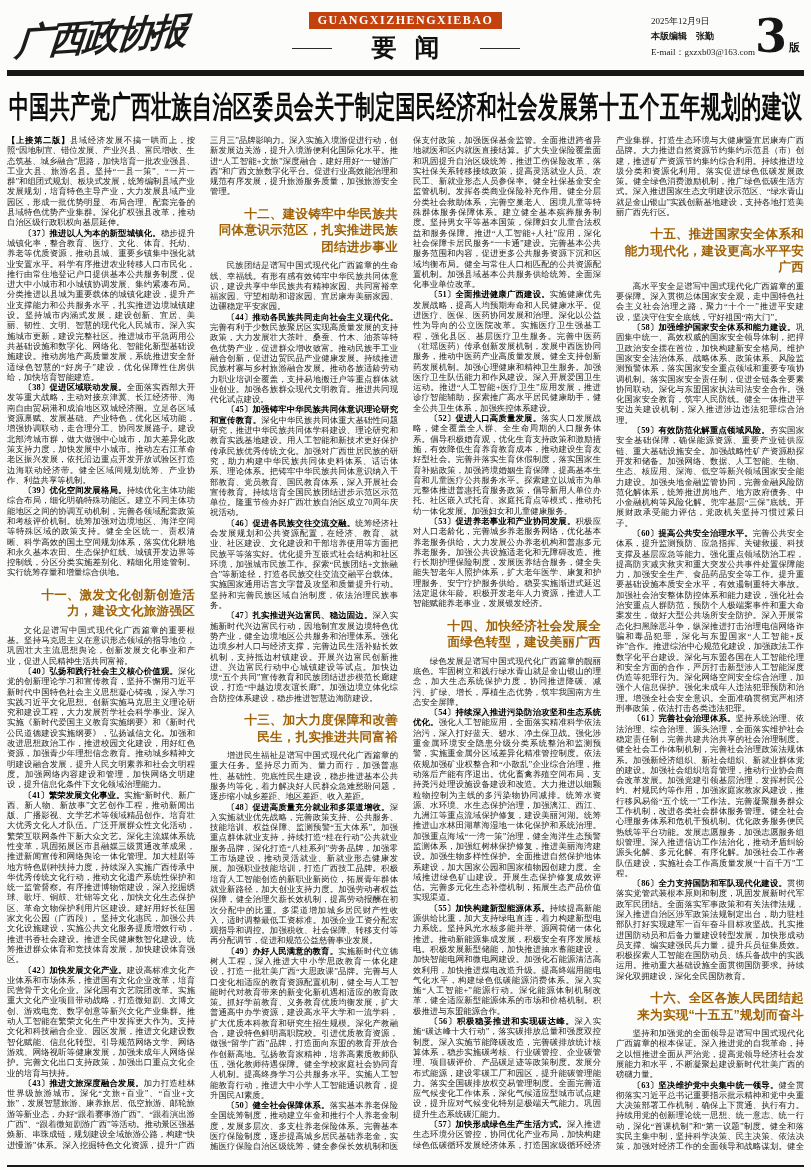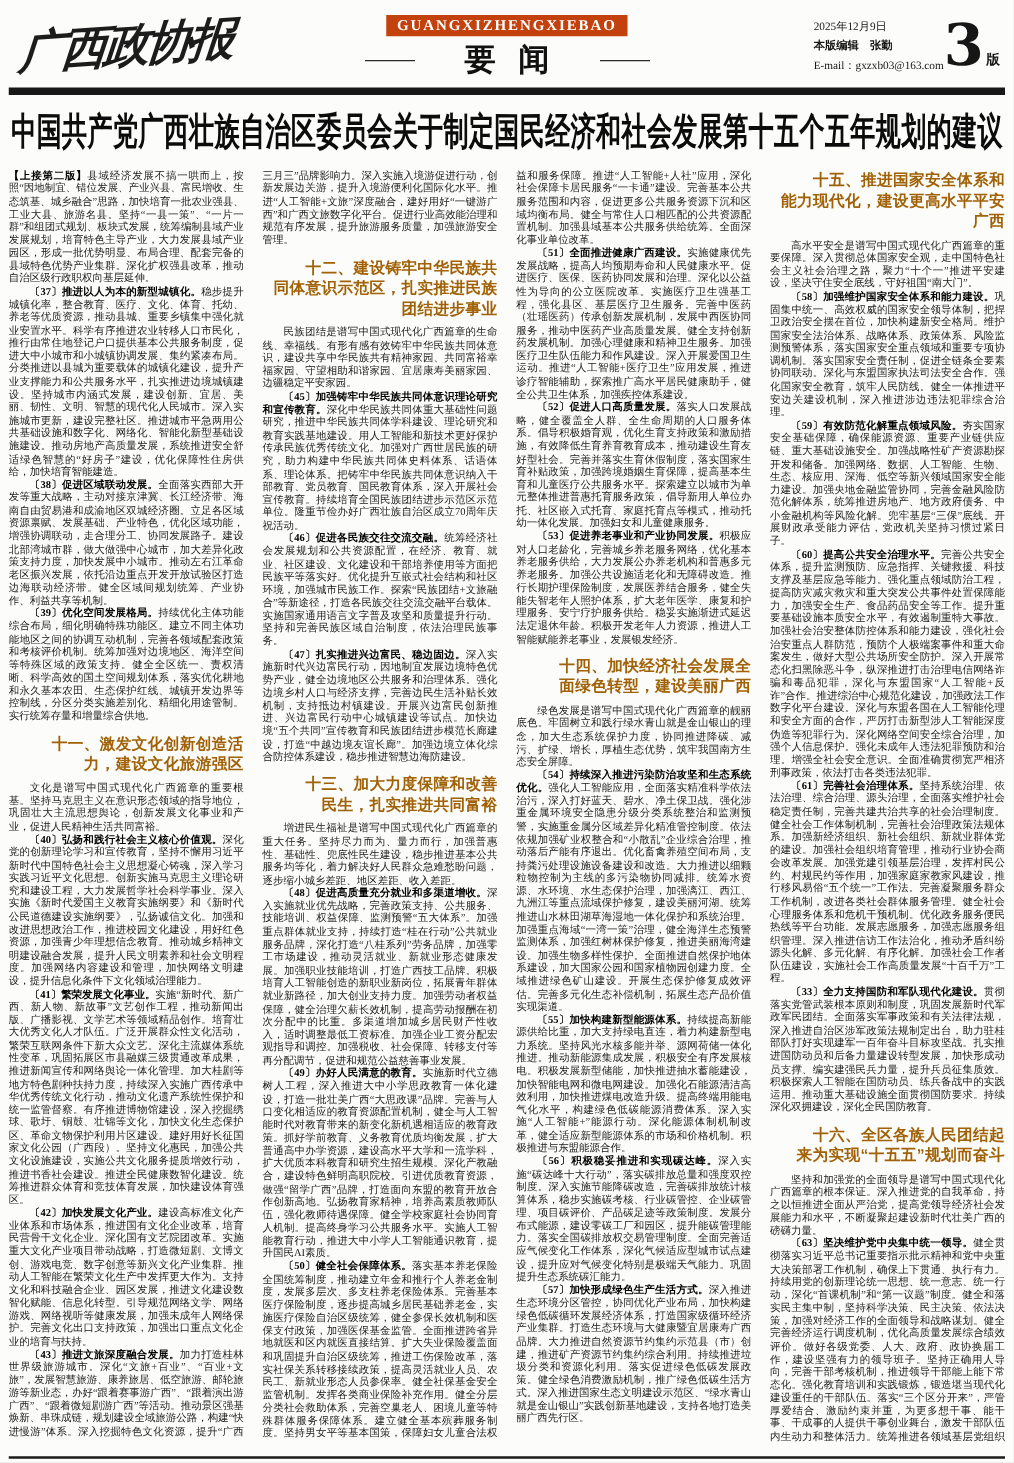--- a/index.html
+++ b/index.html
@@ -100,20 +100,21 @@
       <p><b class="lead">〔38〕促进区域联动发展。</b>全面落实西部大开发等重大战略，主动对接京津冀、长江经济带、海南自由贸易港和成渝地区双城经济圈。立足各区域资源禀赋、发展基础、产业特色，优化区域功能，增强协调联动，走合理分工、协同发展路子。建设北部湾城市群，做大做强中心城市，加大差异化政策支持力度，加快发展中小城市。推动左右江革命老区振兴发展，依托沿边重点开发开放试验区打造边海联动经济带。健全区域间规划统筹、产业协作、利益共享等机制。</p>
       <p><b class="lead">〔39〕优化空间发展格局。</b>持续优化主体功能综合布局，细化明确特殊功能区。建立不同主体功能地区之间的协调互动机制，完善各领域配套政策和考核评价机制。统筹加强对边境地区、海洋空间等特殊区域的政策支持。健全全区统一、责权清晰、科学高效的国土空间规划体系，落实优化耕地和永久基本农田、生态保护红线、城镇开发边界等控制线，分区分类实施差别化、精细化用途管制。实行统筹存量和增量综合供地。</p>
       <h2 class="sec-h">十一、激发文化创新创造活力，建设文化旅游强区</h2>
       <p>文化是谱写中国式现代化广西篇章的重要根基。坚持马克思主义在意识形态领域的指导地位，巩固壮大主流思想舆论，创新发展文化事业和产业，促进人民精神生活共同富裕。</p>
       <p><b class="lead">〔40〕弘扬和践行社会主义核心价值观。</b>深化党的创新理论学习和宣传教育，坚持不懈用习近平新时代中国特色社会主义思想凝心铸魂，深入学习实践习近平文化思想。创新实施马克思主义理论研究和建设工程，大力发展哲学社会科学事业。深入实施《新时代爱国主义教育实施纲要》和《新时代公民道德建设实施纲要》，弘扬诚信文化。加强和改进思想政治工作，推进校园文化建设，用好红色资源，加强青少年理想信念教育。推动城乡精神文明建设融合发展，提升人民文明素养和社会文明程度。加强网络内容建设和管理，加快网络文明建设，提升信息化条件下文化领域治理能力。</p>
       <p><b class="lead">〔41〕繁荣发展文化事业。</b>实施“新时代、新广西、新人物、新故事”文艺创作工程，推动新闻出版、广播影视、文学艺术等领域精品创作。培育壮大优秀文化人才队伍。广泛开展群众性文化活动，繁荣互联网条件下新大众文艺。深化主流媒体系统性变革，巩固拓展区市县融媒三级贯通改革成果，推进新闻宣传和网络舆论一体化管理。加大桂剧等地方特色剧种扶持力度，持续深入实施广西传承中华优秀传统文化行动，推动文化遗产系统性保护和统一监管督察。有序推进博物馆建设，深入挖掘绣球、歌圩、铜鼓、壮锦等文化，加快文化生态保护区、革命文物保护利用片区建设。建好用好长征国家文化公园（广西段）。坚持文化惠民，加强公共文化设施建设，实施公共文化服务提质增效行动，推进书香社会建设。推进全民健康数智化建设。统筹推进群众体育和竞技体育发展，加快建设体育强区。</p>
       <p><b class="lead">〔42〕加快发展文化产业。</b>建设高标准文化产业体系和市场体系，推进国有文化企业改革，培育民营骨干文化企业。深化国有文艺院团改革。实施重大文化产业项目带动战略，打造微短剧、文博文创、游戏电竞、数字创意等新兴文化产业集群。推动人工智能在繁荣文化生产中发挥更大作为。支持文化和科技融合企业、园区发展，推进文化建设数智化赋能、信息化转型。引导规范网络文学、网络游戏、网络视听等健康发展，加强未成年人网络保护。完善文化出口支持政策，加强出口重点文化企业的培育与扶持。</p>
       <p><b class="lead">〔43〕推进文旅深度融合发展。</b>加力打造桂林世界级旅游城市。深化“文旅+百业”、“百业+文旅”，发展智慧旅游、康养旅居、低空旅游、邮轮旅游等新业态，办好“跟着赛事游广西”、“跟着演出游广西”、“跟着微短剧游广西”等活动。推动景区强基焕新、串珠成链，规划建设全域旅游公路，构建“快进慢游”体系。深入挖掘特色文化资源，提升“广西三月三”品牌影响力。深入实施入境游促进行动，创新发展边关游，提升入境游便利化国际化水平。推进“人工智能+文旅”深度融合，建好用好“一键游广西”和广西文旅数字化平台。促进行业高效能治理和规范有序发展，提升旅游服务质量，加强旅游安全管理。</p>
       <h2 class="sec-h">十二、建设铸牢中华民族共同体意识示范区，扎实推进民族团结进步事业</h2>
       <p>民族团结是谱写中国式现代化广西篇章的生命线、幸福线。有形有感有效铸牢中华民族共同体意识，建设共享中华民族共有精神家园、共同富裕幸福家园、守望相助和谐家园、宜居康寿美丽家园、边疆稳定平安家园。</p>
+      <p><b class="lead">〔44〕推动各民族共同走向社会主义现代化。</b>完善有利于少数民族聚居区实现高质量发展的支持政策，大力发展壮大茶叶、桑蚕、竹木、油茶等特色优势产业，促进群众增收致富。推动民族手工业融合创新，促进边贸民品产业健康发展。持续推进民族村寨与乡村旅游融合发展。推动各族适龄劳动力职业培训全覆盖，支持易地搬迁户等重点群体就业创业。加强各族群众现代文明教育。推进共同现代化试点建设。</p>
       <p><b class="lead">〔45〕加强铸牢中华民族共同体意识理论研究和宣传教育。</b>深化中华民族共同体重大基础性问题研究，推进中华民族共同体学科建设、理论研究和教育实践基地建设。用人工智能和新技术更好保护传承民族优秀传统文化。加强对广西世居民族的研究，助力构建中华民族共同体史料体系、话语体系、理论体系。把铸牢中华民族共同体意识纳入干部教育、党员教育、国民教育体系，深入开展社会宣传教育。持续培育全国民族团结进步示范区示范单位。隆重节俭办好广西壮族自治区成立70周年庆祝活动。</p>
       <p><b class="lead">〔46〕促进各民族交往交流交融。</b>统筹经济社会发展规划和公共资源配置，在经济、教育、就业、社区建设、文化建设和干部培养使用等方面把民族平等落实好。优化提升互嵌式社会结构和社区环境，加强城市民族工作。探索“民族团结+文旅融合”等新途径，打造各民族交往交流交融平台载体。实施国家通用语言文字普及攻坚和质量提升行动。坚持和完善民族区域自治制度，依法治理民族事务。</p>
       <p><b class="lead">〔47〕扎实推进兴边富民、稳边固边。</b>深入实施新时代兴边富民行动，因地制宜发展边境特色优势产业，健全边境地区公共服务和治理体系。强化边境乡村人口与经济支撑，完善边民生活补贴长效机制，支持抵边村镇建设。开展兴边富民创新推进、兴边富民行动中心城镇建设等试点。加快边境“五个共同”宣传教育和民族团结进步模范长廊建设，打造“中越边境友谊长廊”。加强边境立体化综合防控体系建设，稳步推进智慧边海防建设。</p>
       <h2 class="sec-h">十三、加大力度保障和改善民生，扎实推进共同富裕</h2>
       <p>增进民生福祉是谱写中国式现代化广西篇章的重大任务。坚持尽力而为、量力而行，加强普惠性、基础性、兜底性民生建设，稳步推进基本公共服务均等化，着力解决好人民群众急难愁盼问题，逐步缩小城乡差距、地区差距、收入差距。</p>
       <p><b class="lead">〔48〕促进高质量充分就业和多渠道增收。</b>深入实施就业优先战略，完善政策支持、公共服务、技能培训、权益保障、监测预警“五大体系”。加强重点群体就业支持，持续打造“桂在行动”公共就业服务品牌，深化打造“八桂系列”劳务品牌，加强零工市场建设，推动灵活就业、新就业形态健康发展。加强职业技能培训，打造广西技工品牌。积极培育人工智能创造的新职业新岗位，拓展青年群体就业新路径，加大创业支持力度。加强劳动者权益保障，健全治理欠薪长效机制，提高劳动报酬在初次分配中的比重。多渠道增加城乡居民财产性收入，适时调整最低工资标准。加强企业工资分配宏观指导和调控。加强税收、社会保障、转移支付等再分配调节，促进和规范公益慈善事业发展。</p>
       <p><b class="lead">〔49〕办好人民满意的教育。</b>实施新时代立德树人工程，深入推进大中小学思政教育一体化建设，打造一批壮美广西“大思政课”品牌。完善与人口变化相适应的教育资源配置机制，健全与人工智能时代对教育带来的新变化新机遇相适应的教育政策。抓好学前教育、义务教育优质均衡发展，扩大普通高中办学资源，建设高水平大学和一流学科，扩大优质本科教育和研究生招生规模。深化产教融合，建设特色鲜明高职院校。引进优质教育资源，做强“留学广西”品牌，打造面向东盟的教育开放合作创新高地。弘扬教育家精神，培养高素质教师队伍，强化教师待遇保障。健全学校家庭社会协同育人机制。提高终身学习公共服务水平。实施人工智能教育行动，推进大中小学人工智能通识教育，提升国民AI素质。</p>
       <p><b class="lead">〔50〕健全社会保障体系。</b>落实基本养老保险全国统筹制度，推动建立年金和推行个人养老金制度，发展多层次、多支柱养老保险体系。完善基本医疗保险制度，逐步提高城乡居民基础养老金，实施医疗保险自治区级统筹，健全参保长效机制和医保支付政策，加强医保基金监管。全面推进跨省异地就医和区内就医直接结算。扩大失业保险覆盖面和巩固提升自治区级统筹，推进工伤保险改革，落实社保关系转移接续政策，提高灵活就业人员、农民工、新就业形态人员参保率。健全社保基金安全监管机制。发挥各类商业保险补充作用。健全分层分类社会救助体系，完善空巢老人、困境儿童等特殊群体服务保障体系。建立健全基本殡葬服务制度。坚持男女平等基本国策，保障妇女儿童合法权益和服务保障。推进“人工智能+人社”应用，深化社会保障卡居民服务“一卡通”建设。完善基本公共服务范围和内容，促进更多公共服务资源下沉和区域均衡布局。健全与常住人口相匹配的公共资源配置机制。加强县域基本公共服务供给统筹。全面深化事业单位改革。</p>
       <p><b class="lead">〔51〕全面推进健康广西建设。</b>实施健康优先发展战略，提高人均预期寿命和人民健康水平。促进医疗、医保、医药协同发展和治理。深化以公益性为导向的公立医院改革。实施医疗卫生强基工程，强化县区、基层医疗卫生服务。完善中医药（壮瑶医药）传承创新发展机制，发展中西医协同服务，推动中医药产业高质量发展。健全支持创新药发展机制。加强心理健康和精神卫生服务。加强医疗卫生队伍能力和作风建设。深入开展爱国卫生运动。推进“人工智能+医疗卫生”应用发展，推进诊疗智能辅助，探索推广高水平居民健康助手，健全公共卫生体系，加强疾控体系建设。</p>
       <p><b class="lead">〔52〕促进人口高质量发展。</b>落实人口发展战略，健全覆盖全人群、全生命周期的人口服务体系。倡导积极婚育观，优化生育支持政策和激励措施，有效降低生育养育教育成本，推动建设生育友好型社会。完善并落实生育休假制度，落实国家生育补贴政策，加强跨境婚姻生育保障，提高基本生育和儿童医疗公共服务水平。探索建立以城市为单元整体推进普惠托育服务政策，倡导新用人单位办托、社区嵌入式托育、家庭托育点等模式，推动托幼一体化发展。加强妇女和儿童健康服务。</p>
@@ -123,20 +124,20 @@
       <p><b class="lead">〔54〕持续深入推进污染防治攻坚和生态系统优化。</b>强化人工智能应用，全面落实精准科学依法治污，深入打好蓝天、碧水、净土保卫战。强化涉重金属环境安全隐患分级分类系统整治和监测预警，实施重金属分区域差异化精准管控制度。依法依规加强矿业权整合和“小散乱”企业综合治理，推动落后产能有序退出。优化畜禽养殖空间布局，支持粪污处理设施设备建设和改造。大力推进以细颗粒物控制为主线的多污染物协同减排。统筹水资源、水环境、水生态保护治理，加强漓江、西江、九洲江等重点流域保护修复，建设美丽河湖。统筹推进山水林田湖草海湿地一体化保护和系统治理。加强重点海域“一湾一策”治理，健全海洋生态预警监测体系，加强红树林保护修复，推进美丽海湾建设。加强生物多样性保护。全面推进自然保护地体系建设，加大国家公园和国家植物园创建力度。全域推进绿色矿山建设。开展生态保护修复成效评估。完善多元化生态补偿机制，拓展生态产品价值实现渠道。</p>
       <p><b class="lead">〔55〕加快构建新型能源体系。</b>持续提高新能源供给比重，加大支持绿电直连，着力构建新型电力系统。坚持风光水核多能并举、源网荷储一体化推进。推动新能源集成发展，积极安全有序发展核电。积极发展新型储能，加快推进抽水蓄能建设，加快智能电网和微电网建设。加强化石能源清洁高效利用，加快推进煤电改造升级。提高终端用能电气化水平，构建绿色低碳能源消费体系。深入实施“人工智能+”能源行动。深化能源体制机制改革，健全适应新型能源体系的市场和价格机制。积极推进与东盟能源合作。</p>
       <p><b class="lead">〔56〕积极稳妥推进和实现碳达峰。</b>深入实施“碳达峰十大行动”，落实碳排放总量和强度双控制度。深入实施节能降碳改造，完善碳排放统计核算体系，稳步实施碳考核、行业碳管控、企业碳管理、项目碳评价、产品碳足迹等政策制度。发展分布式能源，建设零碳工厂和园区，提升能碳管理能力。落实全国碳排放权交易管理制度。全面完善适应气候变化工作体系，深化气候适应型城市试点建设，提升应对气候变化特别是极端天气能力。巩固提升生态系统碳汇能力。</p>
       <p><b class="lead">〔57〕加快形成绿色生产生活方式。</b>深入推进生态环境分区管控，协同优化产业布局，加快构建绿色低碳循环发展经济体系，打造国家级循环经济产业集群。打造生态环境与大健康暨宜居康寿广西品牌。大力推进自然资源节约集约示范县（市）创建，推进矿产资源节约集约综合利用。持续推进垃圾分类和资源化利用。落实促进绿色低碳发展政策。健全绿色消费激励机制，推广绿色低碳生活方式。深入推进国家生态文明建设示范区、“绿水青山就是金山银山”实践创新基地建设，支持各地打造美丽广西先行区。</p>
       <h2 class="sec-h">十五、推进国家安全体系和能力现代化，建设更高水平平安广西</h2>
       <p>高水平安全是谱写中国式现代化广西篇章的重要保障。深入贯彻总体国家安全观，走中国特色社会主义社会治理之路，聚力“十个一”推进平安建设，坚决守住安全底线，守好祖国“南大门”。</p>
       <p><b class="lead">〔58〕加强维护国家安全体系和能力建设。</b>巩固集中统一、高效权威的国家安全领导体制，把捍卫政治安全摆在首位，加快构建新安全格局。维护国家安全法治体系、战略体系、政策体系、风险监测预警体系，落实国家安全重点领域和重要专项协调机制。落实国家安全责任制，促进全链条全要素协同联动。深化与东盟国家执法司法安全合作。强化国家安全教育，筑牢人民防线。健全一体推进平安边关建设机制，深入推进涉边违法犯罪综合治理。</p>
       <p><b class="lead">〔59〕有效防范化解重点领域风险。</b>夯实国家安全基础保障，确保能源资源、重要产业链供应链、重大基础设施安全。加强战略性矿产资源勘探开发和储备。加强网络、数据、人工智能、生物、生态、核应用、深海、低空等新兴领域国家安全能力建设。加强央地金融监管协同，完善金融风险防范化解体系，统筹推进房地产、地方政府债务、中小金融机构等风险化解。兜牢基层“三保”底线。开展财政承受能力评估，党政机关坚持习惯过紧日子。</p>
       <p><b class="lead">〔60〕提高公共安全治理水平。</b>完善公共安全体系，提升监测预防、应急指挥、关键救援、科技支撑及基层应急等能力。强化重点领域防治工程，提高防灾减灾救灾和重大突发公共事件处置保障能力，加强安全生产、食品药品安全等工作。提升重要基础设施本质安全水平，有效遏制重特大事故。加强社会治安整体防控体系和能力建设，强化社会治安重点人群防范，预防个人极端案事件和重大命案发生，做好大型公共场所安全防护。深入开展常态化扫黑除恶斗争，纵深推进打击治理电信网络诈骗和毒品犯罪，深化与东盟国家“人工智能+反诈”合作。推进综治中心规范化建设，加强政法工作数字化平台建设。深化与东盟各国在人工智能伦理和安全方面的合作，严厉打击新型涉人工智能深度伪造等犯罪行为。深化网络空间安全综合治理，加强个人信息保护。强化未成年人违法犯罪预防和治理。增强全社会安全意识。全面准确贯彻宽严相济刑事政策，依法打击各类违法犯罪。</p>
       <p><b class="lead">〔61〕完善社会治理体系。</b>坚持系统治理、依法治理、综合治理、源头治理，全面落实维护社会稳定责任制，完善共建共治共享的社会治理制度。健全社会工作体制机制，完善社会治理政策法规体系。加强新经济组织、新社会组织、新就业群体党的建设。加强社会组织培育管理，推动行业协会商会改革发展。加强党建引领基层治理，发挥村民公约、村规民约等作用，加强家庭家教家风建设，推行移风易俗“五个统一”工作法。完善凝聚服务群众工作机制，改进各类社会群体服务管理。健全社会心理服务体系和危机干预机制。优化政务服务便民热线等平台功能。发展志愿服务，加强志愿服务组织管理。深入推进信访工作法治化，推动矛盾纠纷源头化解、多元化解、有序化解。加强社会工作者队伍建设，实施社会工作高质量发展“十百千万”工程。</p>
-      <p><b class="lead">〔33〕全力支持国防和军队现代化建设。</b>贯彻落实党管武装根本原则和制度，巩固发展新时代军政军民团结。全面落实军事政策和有关法律法规，深入推进自治区涉军政策法规制定出台，助力驻桂部队打好实现建军一百年奋斗目标攻坚战。扎实推进国防动员和后备力量建设转型发展，加快形成动员支撑、编实建强民兵力量，提升兵员征集质效。积极探索人工智能在国防动员、练兵备战中的实践运用。推动重大基础设施全面贯彻国防要求。持续深化双拥建设，深化全民国防教育。</p>
+      <p><b class="lead">〔86〕全力支持国防和军队现代化建设。</b>贯彻落实党管武装根本原则和制度，巩固发展新时代军政军民团结。全面落实军事政策和有关法律法规，深入推进自治区涉军政策法规制定出台，助力驻桂部队打好实现建军一百年奋斗目标攻坚战。扎实推进国防动员和后备力量建设转型发展，加快形成动员支撑、编实建强民兵力量，提升兵员征集质效。积极探索人工智能在国防动员、练兵备战中的实践运用。推动重大基础设施全面贯彻国防要求。持续深化双拥建设，深化全民国防教育。</p>
       <h2 class="sec-h">十六、全区各族人民团结起来为实现“十五五”规划而奋斗</h2>
       <p>坚持和加强党的全面领导是谱写中国式现代化广西篇章的根本保证。深入推进党的自我革命，持之以恒推进全面从严治党，提高党领导经济社会发展能力和水平，不断凝聚起建设新时代壮美广西的磅礴力量。</p>
       <p><b class="lead">〔63〕坚决维护党中央集中统一领导。</b>健全贯彻落实习近平总书记重要指示批示精神和党中央重大决策部署工作机制，确保上下贯通、执行有力。持续用党的创新理论统一思想、统一意志、统一行动，深化“首课机制”和“第一议题”制度。健全和落实民主集中制，坚持科学决策、民主决策、依法决策，加强对经济工作的全面领导和战略谋划。健全完善经济运行调度机制，优化高质量发展综合绩效评价。做好各级党委、人大、政府、政协换届工作，建设坚强有力的领导班子。坚持正确用人导向，完善干部考核机制，推进领导干部能上能下常态化。强化教育培训和实践锻炼，锻造堪当现代化建设重任的干部队伍。落实“三个区分开来”，严管厚爱结合、激励约束并重，为更多想干事、能干事、干成事的人提供干事创业舞台，激发干部队伍内生动力和整体活力。统筹推进各领域基层党组织建设，增强党组织政治功能和组织功能，以高质量党建引领高质量发展。锲而不舍落实中央八项规定精神，全面从严、一严到底，纠治各种不正之风，推进作风建设常态化长效化。深入开展整治形式主义为基层减负工作。完善监督体系，加强对权力配置、运行的规范和监督。坚定不移开展反腐败斗争，深化整治群众身边不正之风和腐败问题，一体推进不敢腐、不能腐、不想腐，坚决打好反腐败斗争攻坚战、持久战、总体战。加强新时代廉洁文化建设。</p>
     </div>
 
   <div class="bottom-rule"></div>
 </div>
 
 </body></html>

